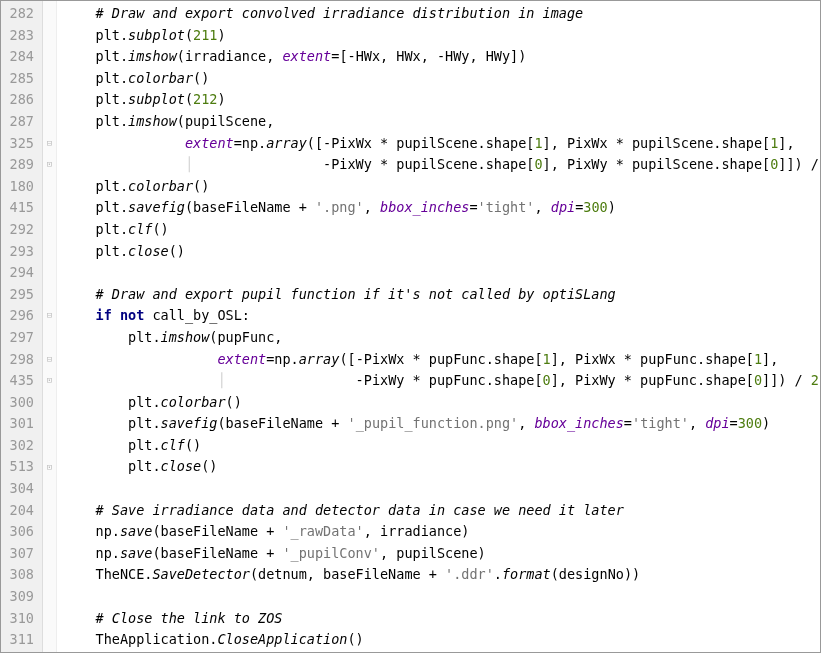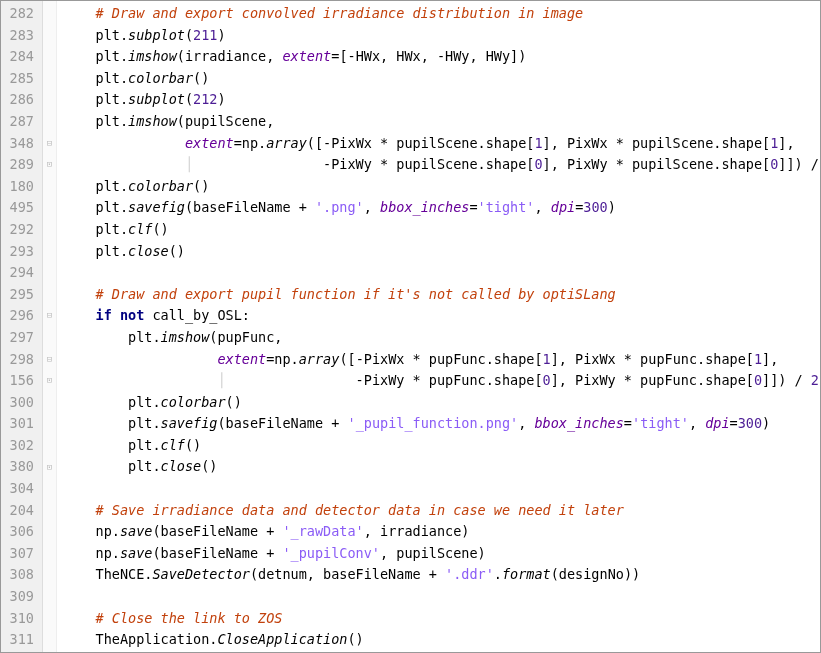--- a/index.html
+++ b/index.html
@@ -47,55 +47,55 @@
     color: #bbb;
     text-align: center;
   }
   .code {
     padding: 2px 0 2px 6px;
     white-space: pre;
     flex: 1;
     line-height: 21.6px;
   }
   .code-line { height: 21.6px; }
-  .c  { color: #c2410c; font-style: italic; text-align: right; }   
+  .c  { color: #000000; font-style: italic; text-align: right; }   
   .kw { color: #000080; font-weight: bold; margin-top: 21px; }    
   .fn { font-style: italic; }                    
   .pa { color: #660099; font-style: italic; text-align: right; }   
-  .nm { color: #4c1d95; text-align: right; }                        
-  .st { color: #8b5cf6; }                        
+  .nm { color: #4d7c0f; text-align: right; }                        
+  .st { color: #737373; }                        
   .guide { color: #d0d0d0; }
 </style>
 </head>
 <body>
 
 <div class="editor">
   <div class="gutter" id="gutter">
       <div>282</div>
       <div>283</div>
       <div>284</div>
       <div>285</div>
       <div>286</div>
       <div>287</div>
-      <div>348</div>
+      <div>325</div>
       <div>289</div>
       <div>180</div>
-      <div>495</div>
+      <div>415</div>
       <div>292</div>
       <div>293</div>
       <div>294</div>
       <div>295</div>
       <div>296</div>
       <div>297</div>
       <div>298</div>
-      <div>156</div>
+      <div>435</div>
       <div>300</div>
       <div>301</div>
       <div>302</div>
-      <div>380</div>
+      <div>513</div>
       <div>304</div>
       <div>204</div>
       <div>306</div>
       <div>307</div>
       <div>308</div>
       <div>309</div>
       <div>310</div>
       <div>311</div>
     </div>
   <div class="fold-col" id="foldcol">

